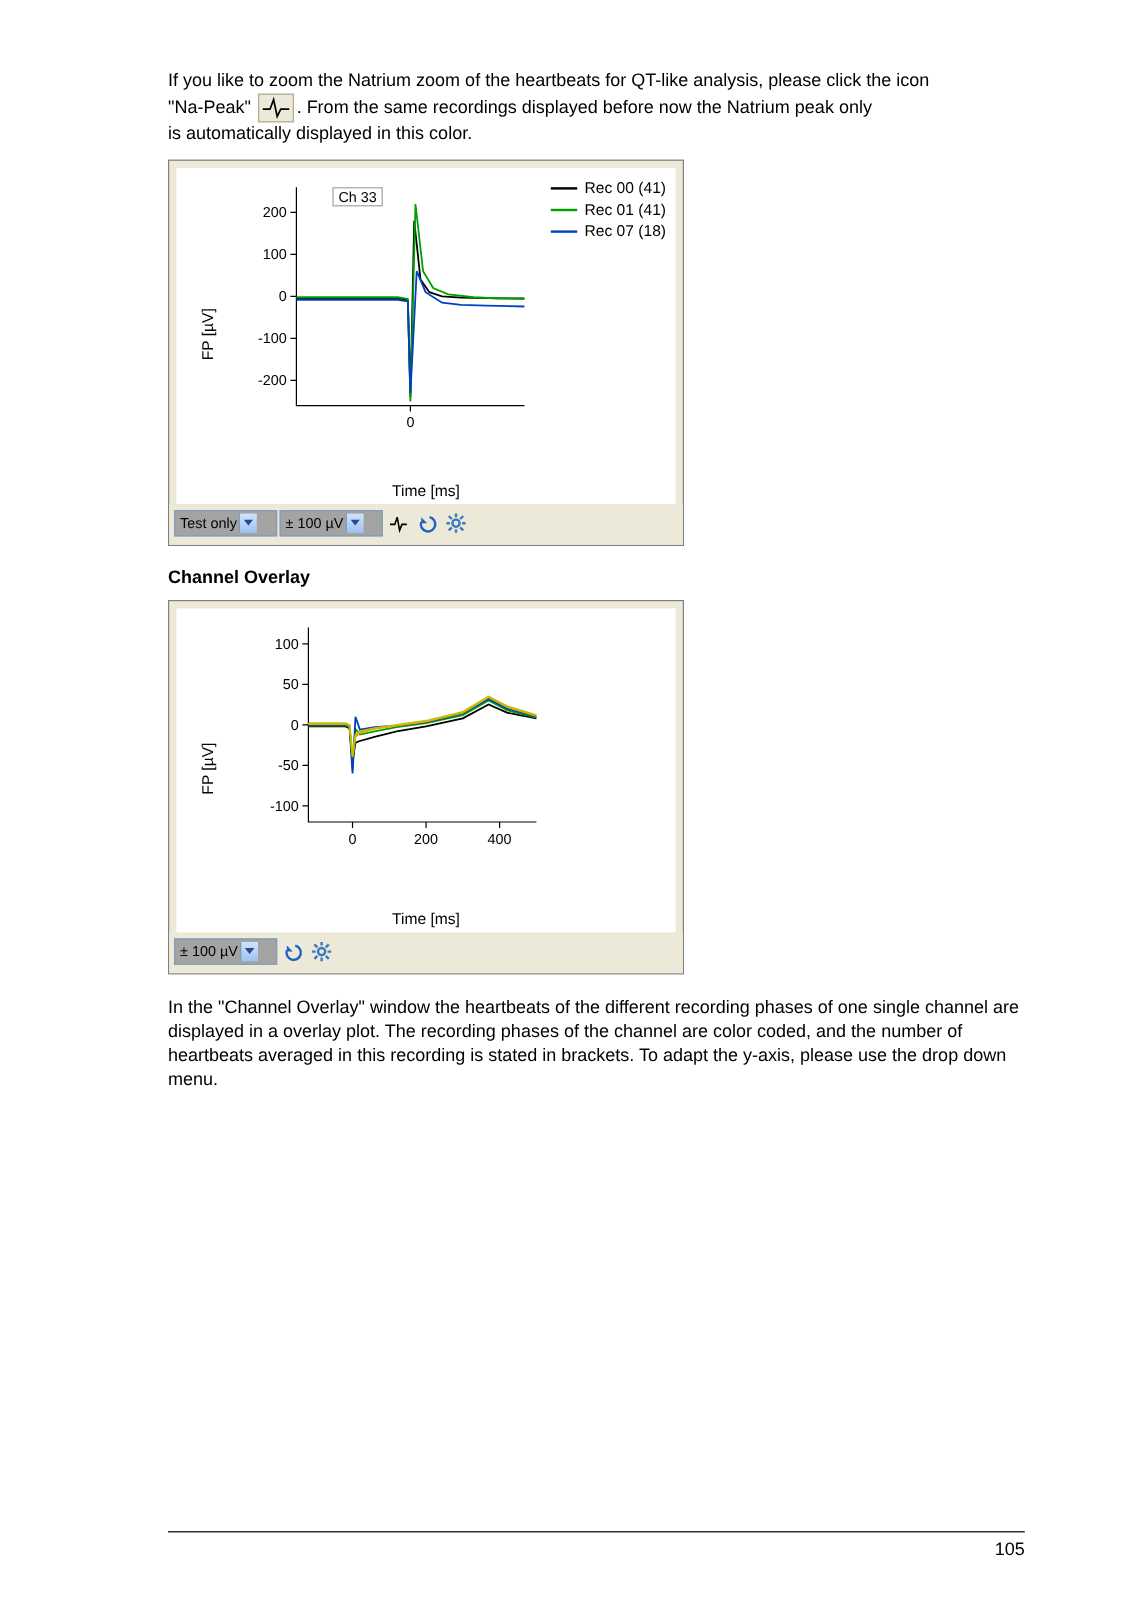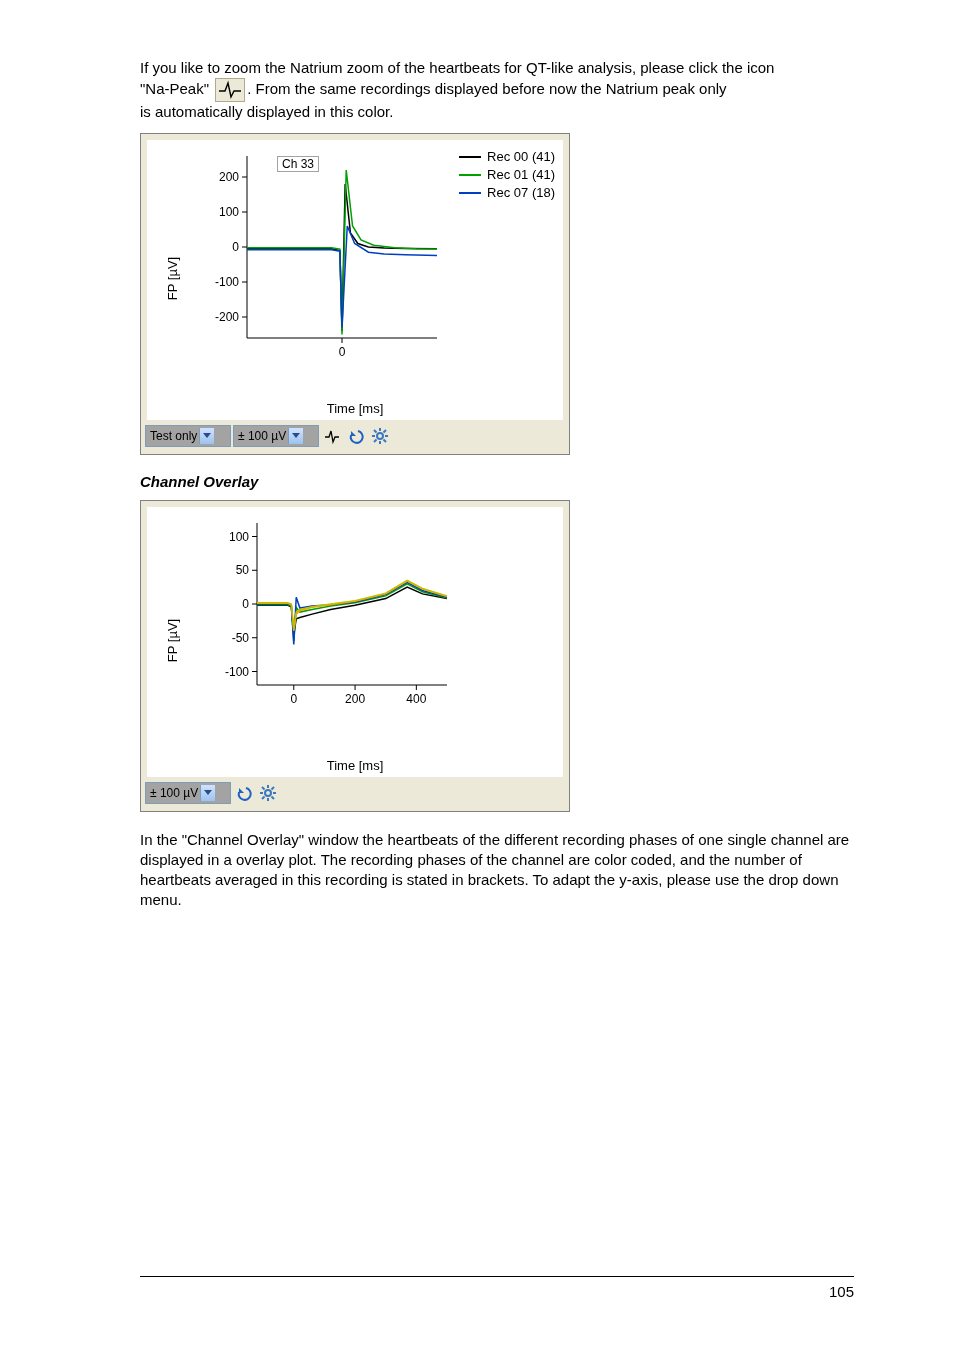--- a/index.html
+++ b/index.html
@@ -122,21 +122,20 @@
     display:flex; align-items:center; justify-content:center;
   }
   .tbicon {
     width:22px; height:22px;
     display:flex; align-items:center; justify-content:center;
   }
 
   .section-heading {
     font-weight:700;
     margin: 10px 0 10px 0;
-    font-style: italic;
   }
 
   .footer {
     position:absolute;
     bottom: 50px;
     left: 140px; right: 100px;
     border-top: 1.5px solid #000;
     text-align:right;
     font-weight:400;
     padding-top:6px;

